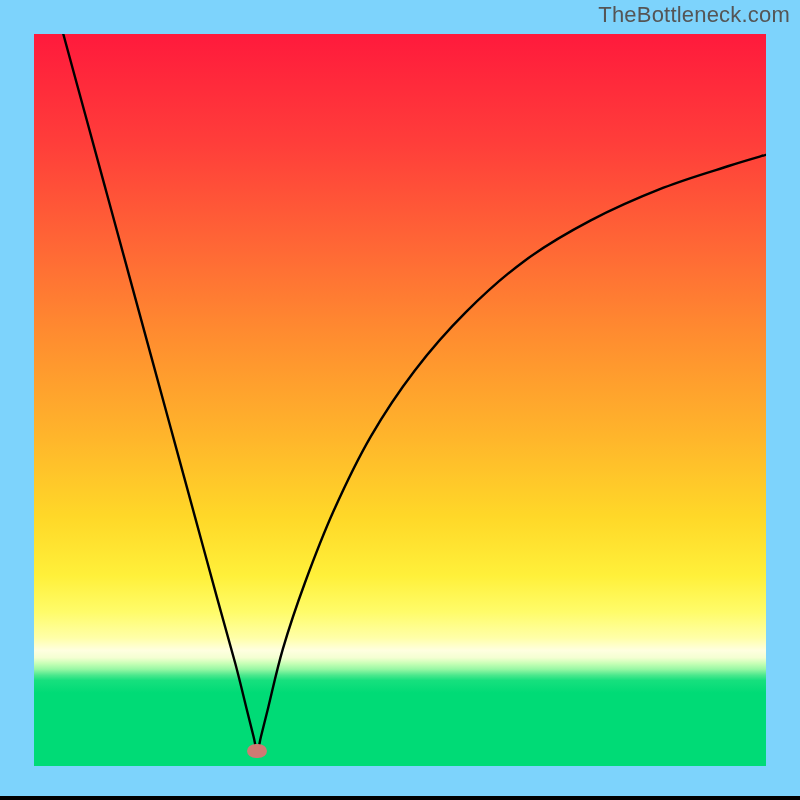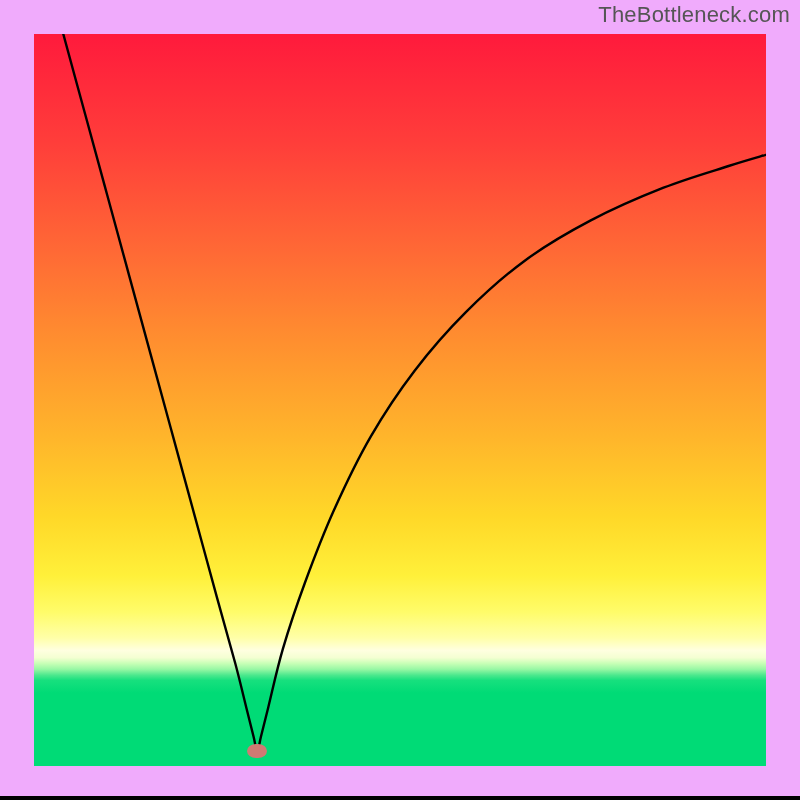--- a/index.html
+++ b/index.html
@@ -8,21 +8,21 @@
     background: #000;
     width: 800px;
     height: 800px;
     overflow: hidden;
     font-family: Arial, Helvetica, sans-serif;
   }
   .outer {
     position: relative;
     width: 800px;
     height: 796px;
-    background: #f0abfc;
+    background: #7dd3fc;
   }
   .watermark {
     position: absolute;
     top: 2px;
     right: 10px;
     color: #555;
     font-size: 22px;
     font-weight: 500;
     letter-spacing: 0.2px;
     z-index: 5;

